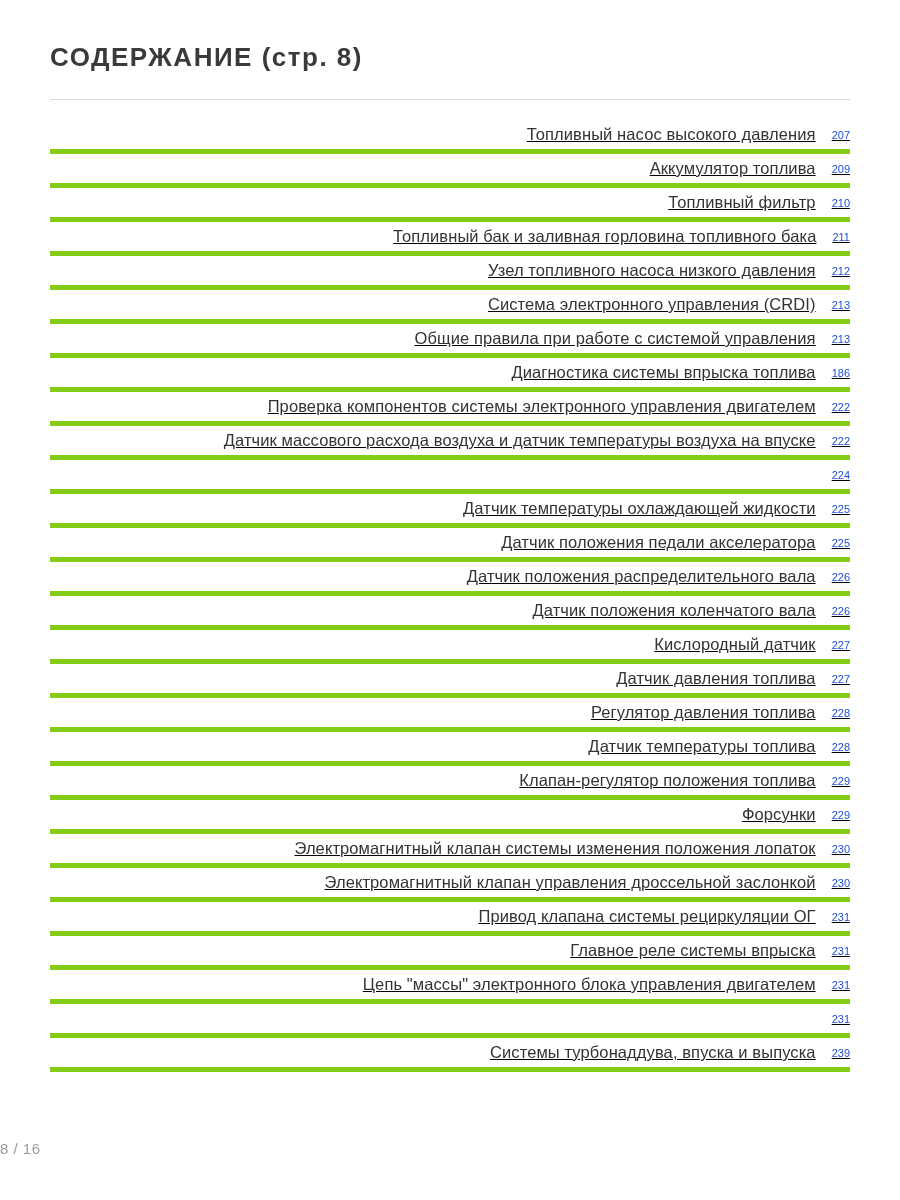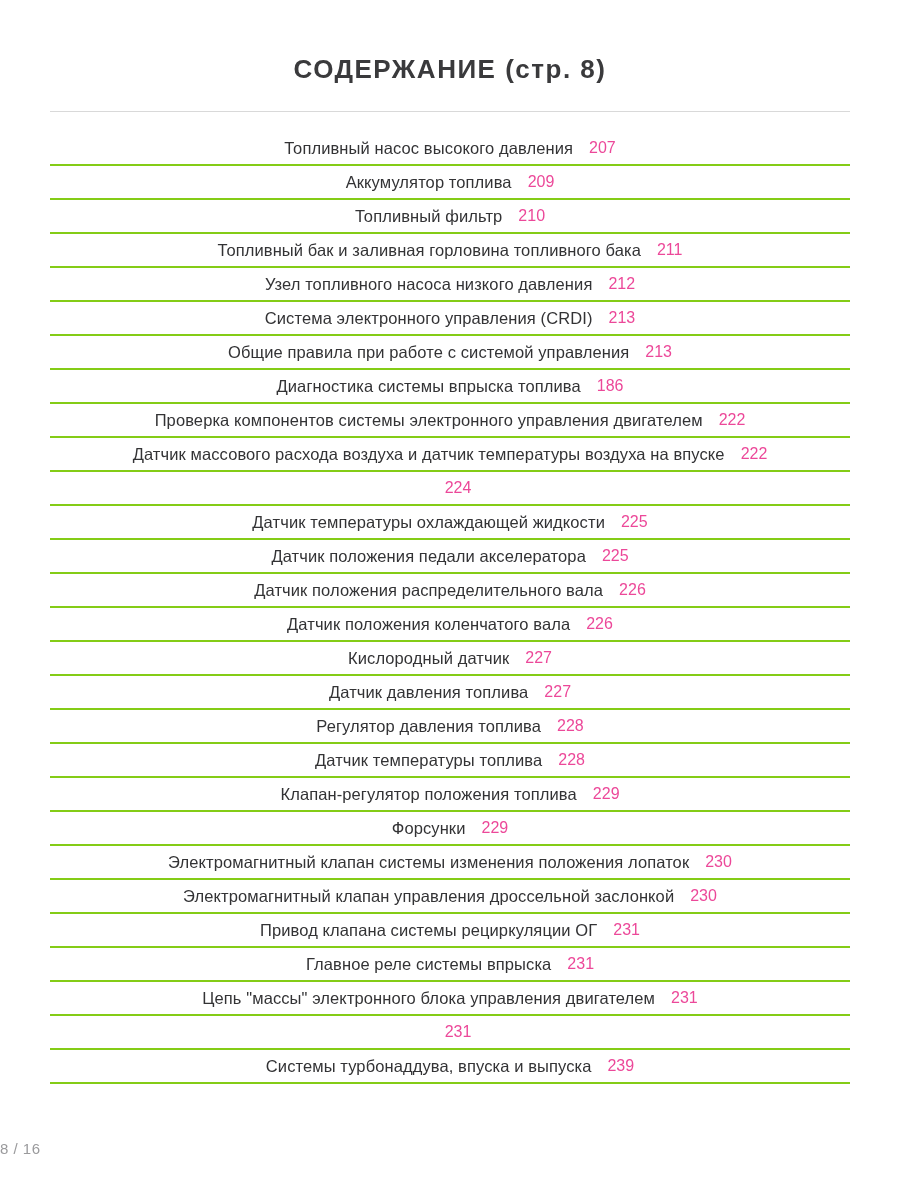--- a/index.html
+++ b/index.html
@@ -12,53 +12,54 @@
   .page {
     position: relative;
     width: 900px;
     height: 1200px;
     background: #ffffff;
     padding: 0 50px;
     overflow: hidden;
   }
   .page-title {
     margin: 0;
-    padding-top: 54px;
-    text-align: center;
+    padding-top: 42px;
+    text-align: left;
     font-size: 26px;
     line-height: 30px;
     font-weight: 700;
     letter-spacing: 1.5px;
     color: #3a3a3c;
   }
   .title-divider {
     border: none;
     border-top: 1px solid #d9d9d9;
     margin: 27px 0 0 0;
   }
   .toc-list {
     margin-top: 20px;
   }
   .toc-row {
     display: flex;
-    justify-content: center;
+    justify-content: flex-end;
     align-items: center;
     height: 34px;
-    border-bottom: 2px solid #84cc16;
+    border-bottom: 5px solid #84cc16;
     cursor: pointer;
+    text-decoration: underline;
   }
   .toc-row-title {
     font-size: 16.5px;
     color: #333335;
     white-space: nowrap;
     letter-spacing: 0.1px;
   }
   .toc-row-page {
-    font-size: 16px;
-    color: #ec4899;
+    font-size: 11px;
+    color: #1d4ed8;
     text-align: right;
     padding-left: 16px;
   }
   .footer {
     position: absolute;
     left: 0;
     right: 0;
     top: 1140px;
     text-align: left;
     font-size: 15px;

